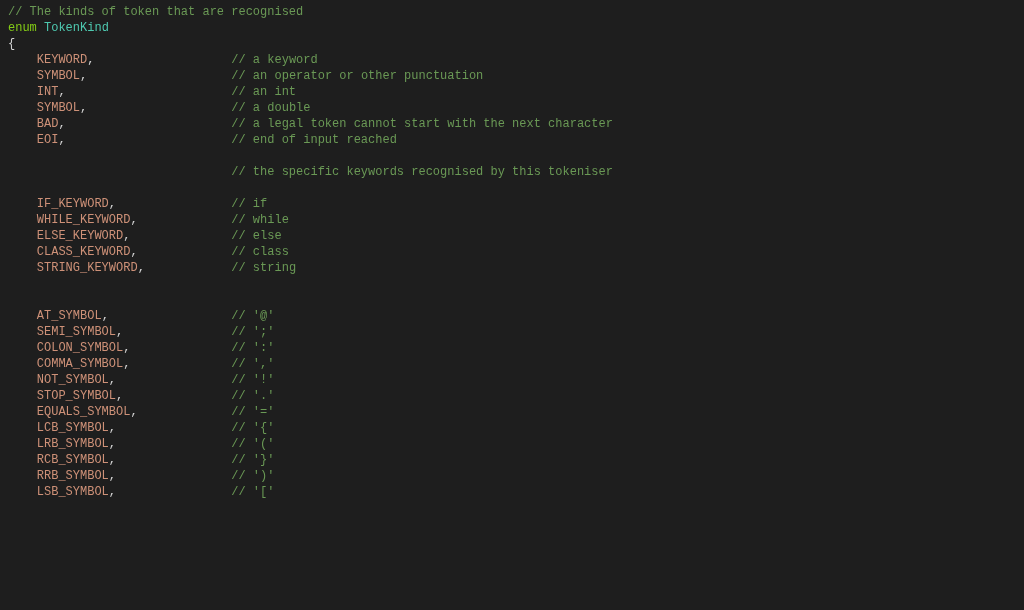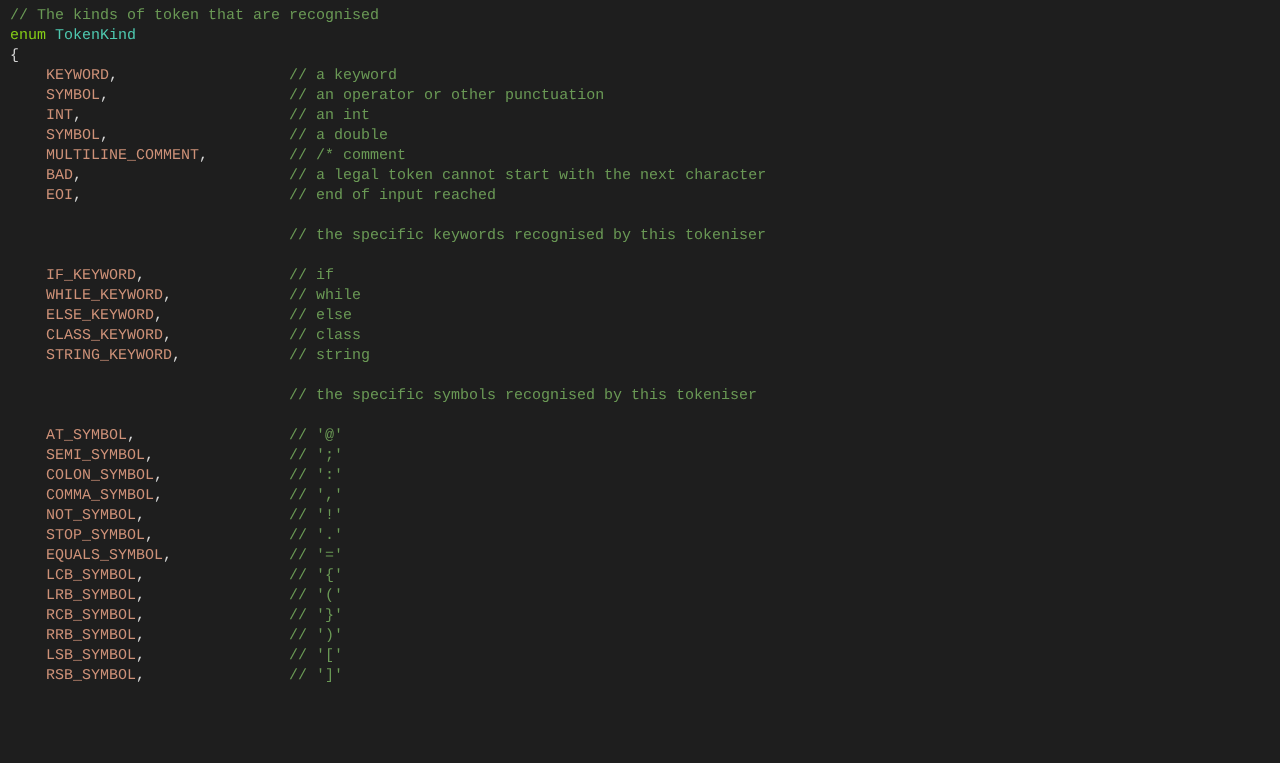--- a/index.html
+++ b/index.html
@@ -56,42 +56,39 @@
 
 <div id="code-container">
   <div id="code-lines">
       <div class="code-line"><span class="code-content"><span class="comment">// The kinds of token that are recognised</span></span></div>
       <div class="code-line"><span class="code-content"><span class="keyword-type">enum</span> <span class="enum-name">TokenKind</span></span></div>
       <div class="code-line"><span class="code-content"><span class="punctuation">{</span></span></div>
       <div class="code-line"><span class="code-content">    <span class="identifier">KEYWORD</span><span class="punctuation">,                   </span><span class="comment">// a keyword</span></span></div>
       <div class="code-line"><span class="code-content">    <span class="identifier">SYMBOL</span><span class="punctuation">,                    </span><span class="comment">// an operator or other punctuation</span></span></div>
       <div class="code-line"><span class="code-content">    <span class="identifier">INT</span><span class="punctuation">,                       </span><span class="comment">// an int</span></span></div>
       <div class="code-line"><span class="code-content">    <span class="identifier">SYMBOL</span><span class="punctuation">,                    </span><span class="comment">// a double</span></span></div>
-      <div class="code-line"><span class="code-content">    <span class="identifier">MULTILINE_COMMENT</span><span class="punctuation">,         </span><span class="comment">// /* comment</span></span></div>
       <div class="code-line"><span class="code-content">    <span class="identifier">BAD</span><span class="punctuation">,                       </span><span class="comment">// a legal token cannot start with the next character</span></span></div>
       <div class="code-line"><span class="code-content">    <span class="identifier">EOI</span><span class="punctuation">,                       </span><span class="comment">// end of input reached</span></span></div>
       <div class="code-line"><span class="code-content">&nbsp;</span></div>
       <div class="code-line"><span class="code-content"><span class="comment">                               // the specific keywords recognised by this tokeniser</span></span></div>
       <div class="code-line"><span class="code-content">&nbsp;</span></div>
       <div class="code-line"><span class="code-content">    <span class="identifier">IF_KEYWORD</span><span class="punctuation">,                </span><span class="comment">// if</span></span></div>
       <div class="code-line"><span class="code-content">    <span class="identifier">WHILE_KEYWORD</span><span class="punctuation">,             </span><span class="comment">// while</span></span></div>
       <div class="code-line"><span class="code-content">    <span class="identifier">ELSE_KEYWORD</span><span class="punctuation">,              </span><span class="comment">// else</span></span></div>
       <div class="code-line"><span class="code-content">    <span class="identifier">CLASS_KEYWORD</span><span class="punctuation">,             </span><span class="comment">// class</span></span></div>
       <div class="code-line"><span class="code-content">    <span class="identifier">STRING_KEYWORD</span><span class="punctuation">,            </span><span class="comment">// string</span></span></div>
       <div class="code-line"><span class="code-content">&nbsp;</span></div>
-      <div class="code-line"><span class="code-content"><span class="comment">                               // the specific symbols recognised by this tokeniser</span></span></div>
       <div class="code-line"><span class="code-content">&nbsp;</span></div>
       <div class="code-line"><span class="code-content">    <span class="identifier">AT_SYMBOL</span><span class="punctuation">,                 </span><span class="comment">// '@'</span></span></div>
       <div class="code-line"><span class="code-content">    <span class="identifier">SEMI_SYMBOL</span><span class="punctuation">,               </span><span class="comment">// ';'</span></span></div>
       <div class="code-line"><span class="code-content">    <span class="identifier">COLON_SYMBOL</span><span class="punctuation">,              </span><span class="comment">// ':'</span></span></div>
       <div class="code-line"><span class="code-content">    <span class="identifier">COMMA_SYMBOL</span><span class="punctuation">,              </span><span class="comment">// ','</span></span></div>
       <div class="code-line"><span class="code-content">    <span class="identifier">NOT_SYMBOL</span><span class="punctuation">,                </span><span class="comment">// '!'</span></span></div>
       <div class="code-line"><span class="code-content">    <span class="identifier">STOP_SYMBOL</span><span class="punctuation">,               </span><span class="comment">// '.'</span></span></div>
       <div class="code-line"><span class="code-content">    <span class="identifier">EQUALS_SYMBOL</span><span class="punctuation">,             </span><span class="comment">// '='</span></span></div>
       <div class="code-line"><span class="code-content">    <span class="identifier">LCB_SYMBOL</span><span class="punctuation">,                </span><span class="comment">// '{'</span></span></div>
       <div class="code-line"><span class="code-content">    <span class="identifier">LRB_SYMBOL</span><span class="punctuation">,                </span><span class="comment">// '('</span></span></div>
       <div class="code-line"><span class="code-content">    <span class="identifier">RCB_SYMBOL</span><span class="punctuation">,                </span><span class="comment">// '}'</span></span></div>
       <div class="code-line"><span class="code-content">    <span class="identifier">RRB_SYMBOL</span><span class="punctuation">,                </span><span class="comment">// ')'</span></span></div>
       <div class="code-line"><span class="code-content">    <span class="identifier">LSB_SYMBOL</span><span class="punctuation">,                </span><span class="comment">// '['</span></span></div>
-      <div class="code-line"><span class="code-content">    <span class="identifier">RSB_SYMBOL</span><span class="punctuation">,                </span><span class="comment">// ']'</span></span></div>
       <div class="code-line"><span class="code-content">&nbsp;</span></div>
     </div>
 </div>
 
 </body></html>

